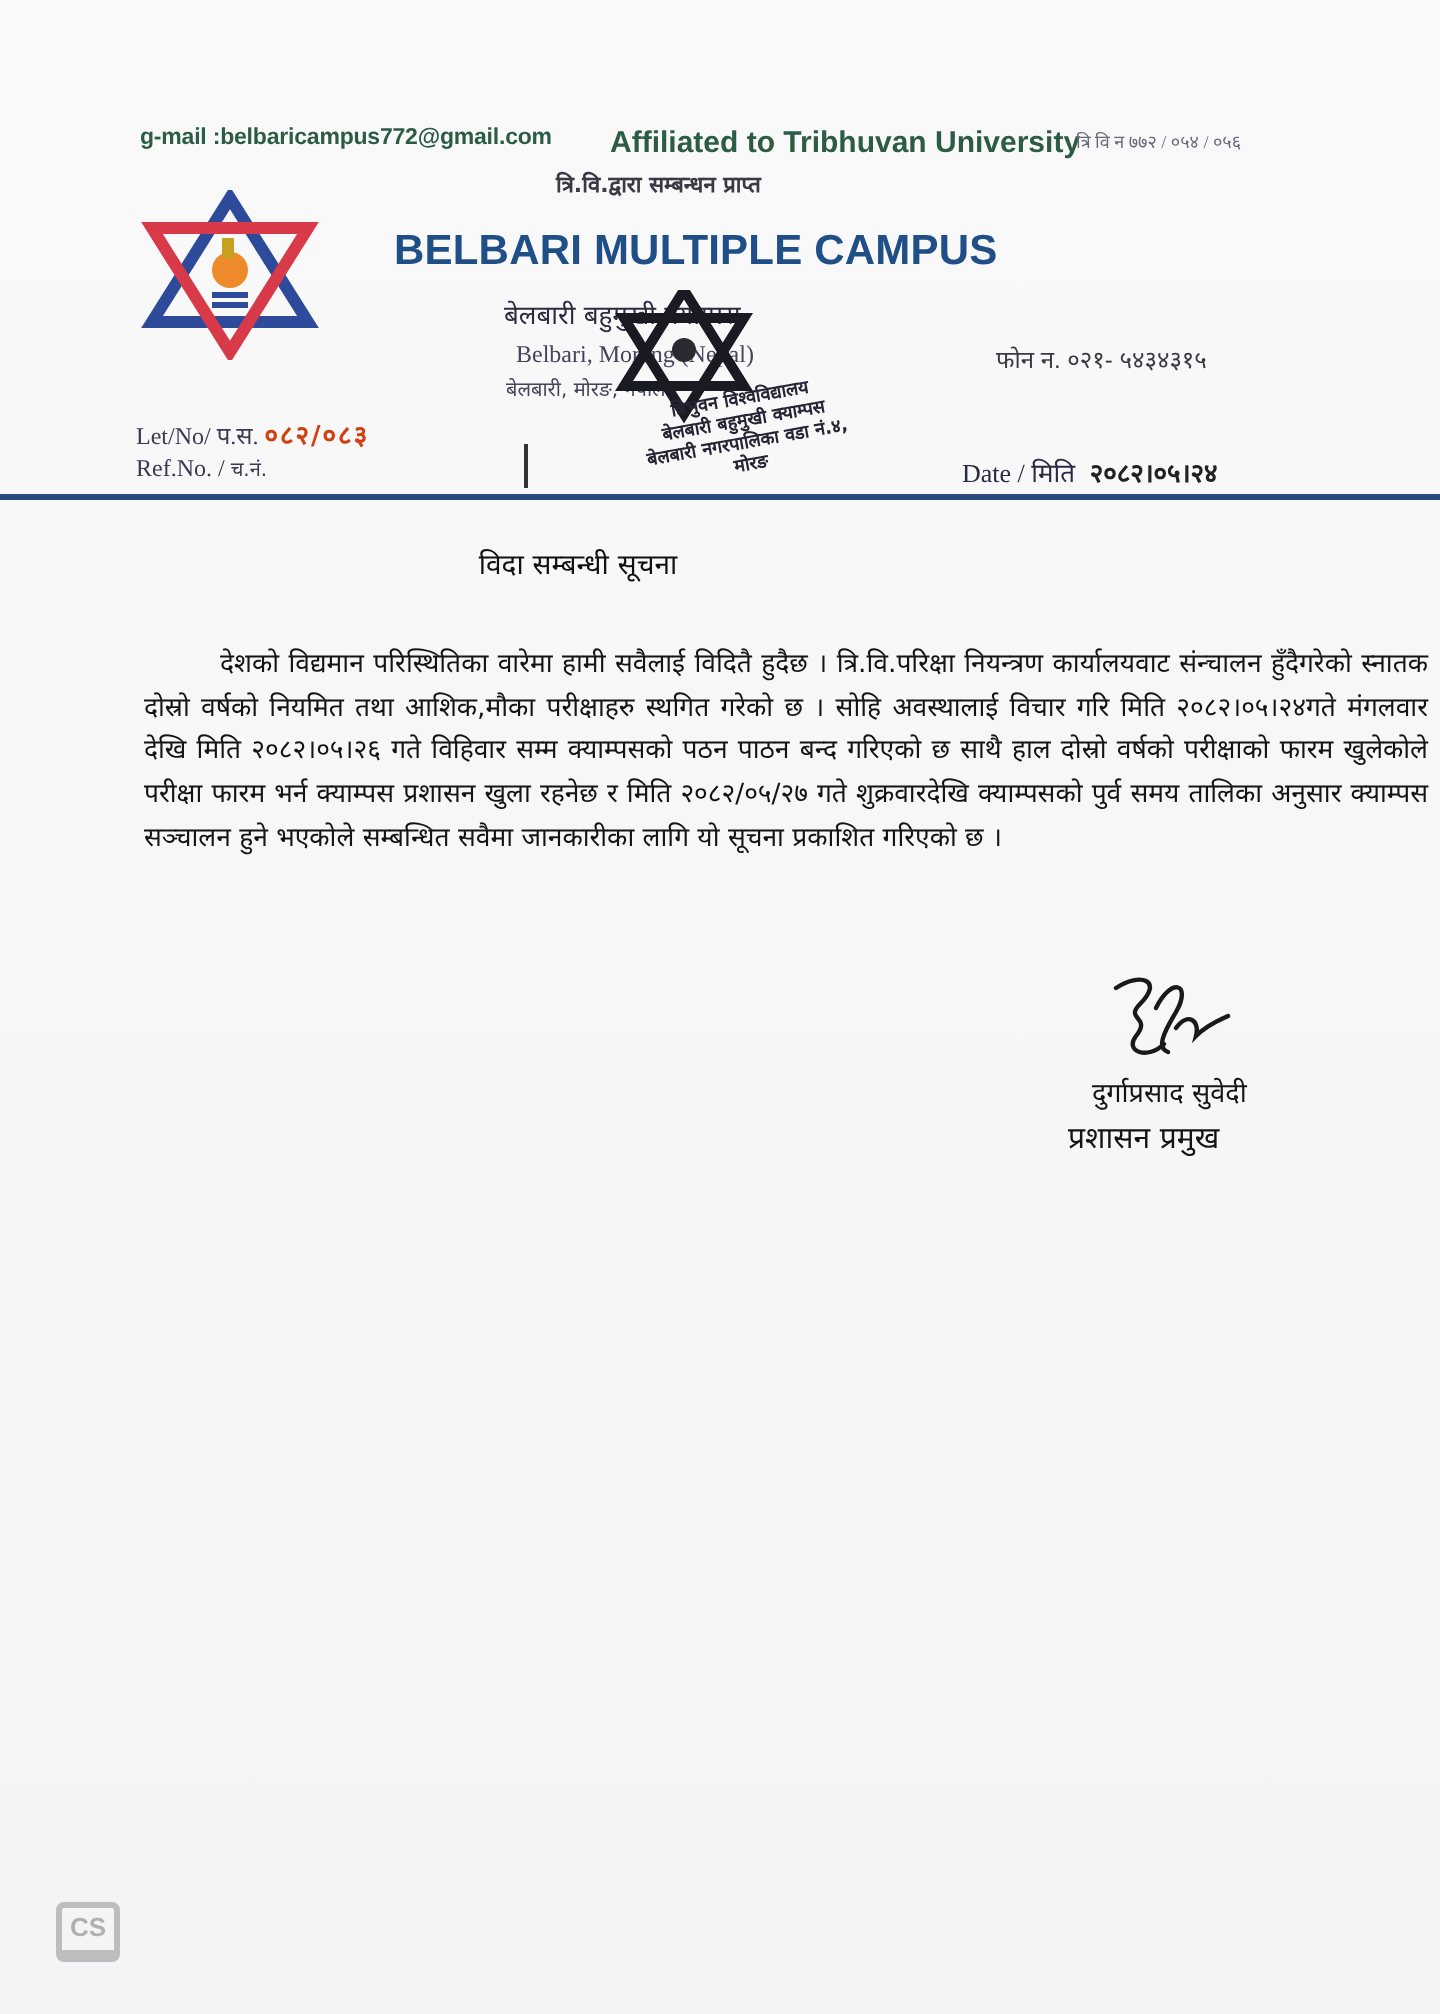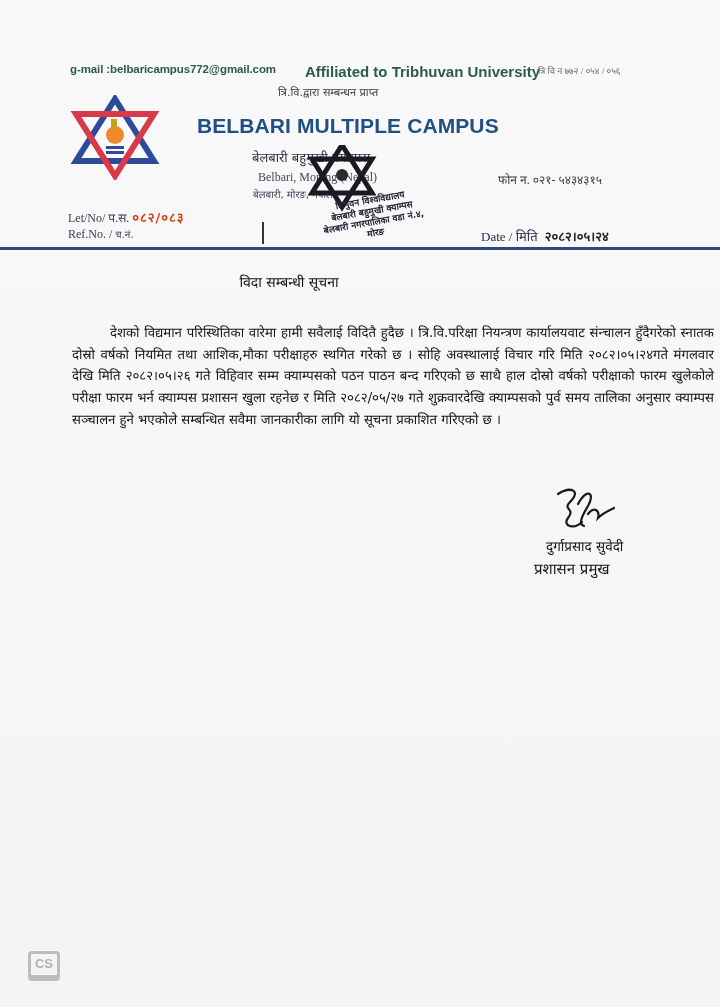--- a/index.html
+++ b/index.html
@@ -21,21 +21,21 @@
     position: absolute; left: 305px; top: 63px;
     font-family: "Liberation Sans", sans-serif; font-weight: bold;
     font-size: 15px; color: #2c5c44;
   }
   .regno {
     position: absolute; left: 538px; top: 64px;
     font-family: Liberation Serif, serif; font-size: 9px; color: #6a6a78;
   }
   .tu-affil-np {
     position: absolute; left: 278px; top: 84px;
-    font-family: "DejaVu Sans", sans-serif; font-size: 11px; color: #3a3a44;
+    font-family: "DejaVu Sans", sans-serif; font-size: 11px; color: #3a3a44; font-weight: bold;
   }
 
   .logo { position: absolute; left: 70px; top: 95px; width: 90px; height: 85px; }
 
   .campus-title {
     position: absolute; left: 197px; top: 114px;
     font-family: "Liberation Sans", sans-serif; font-weight: bold;
     font-size: 21px; color: #1f4f86; letter-spacing: 0.1px;
   }
   .campus-np {
@@ -45,21 +45,21 @@
   .campus-loc {
     position: absolute; left: 258px; top: 170px;
     font-family: "Liberation Serif", serif; font-size: 12px; color: #44445a;
   }
   .campus-loc-np {
     position: absolute; left: 253px; top: 187px;
     font-family: "DejaVu Sans", sans-serif; font-size: 10px; color: #44445a;
   }
   .phone {
     position: absolute; left: 498px; top: 171px;
-    font-family: Liberation Serif, serif; font-size: 12px; color: #3a3a44;
+    font-family: Liberation Sans, sans-serif; font-size: 12px; color: #3a3a44;
   }
 
   .stamp { position: absolute; left: 296px; top: 145px; width: 140px; height: 100px; }
   .stamp-text {
     position: absolute; left: 318px; top: 195px; width: 110px;
     transform: rotate(-10deg);
     font-family: "DejaVu Sans", sans-serif; font-weight: bold;
     font-size: 9px; line-height: 11px; color: #252535; text-align: center;
   }
   .stamp-line { position:absolute; left: 262px; top: 222px; width: 2px; height: 22px; background:#333; }

